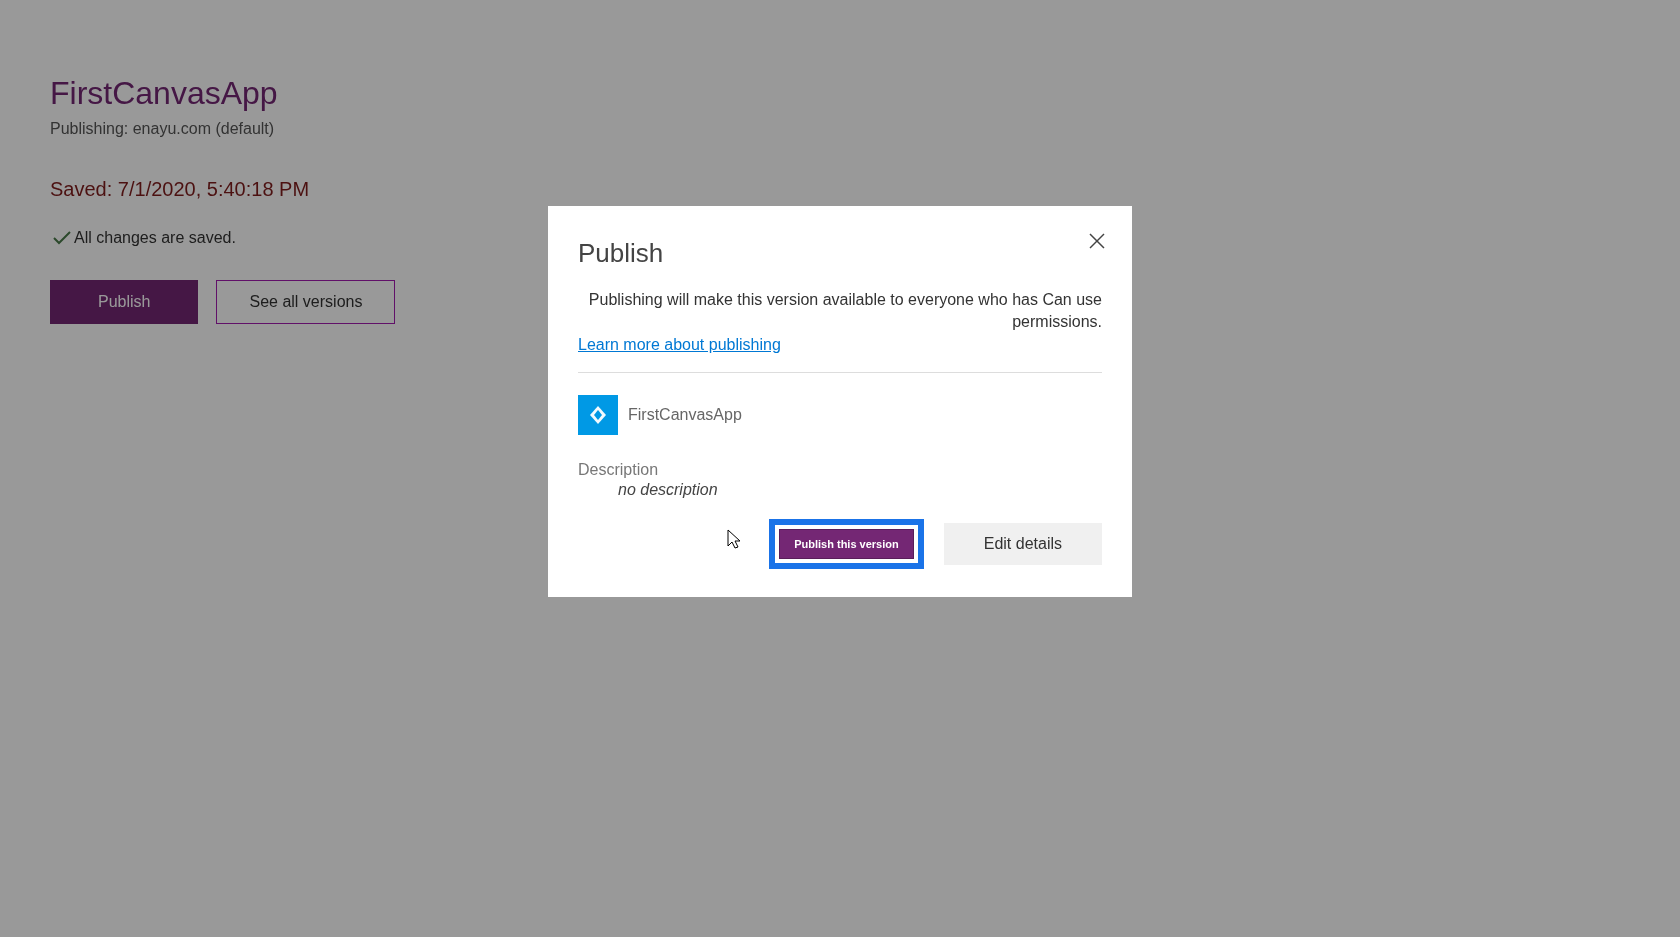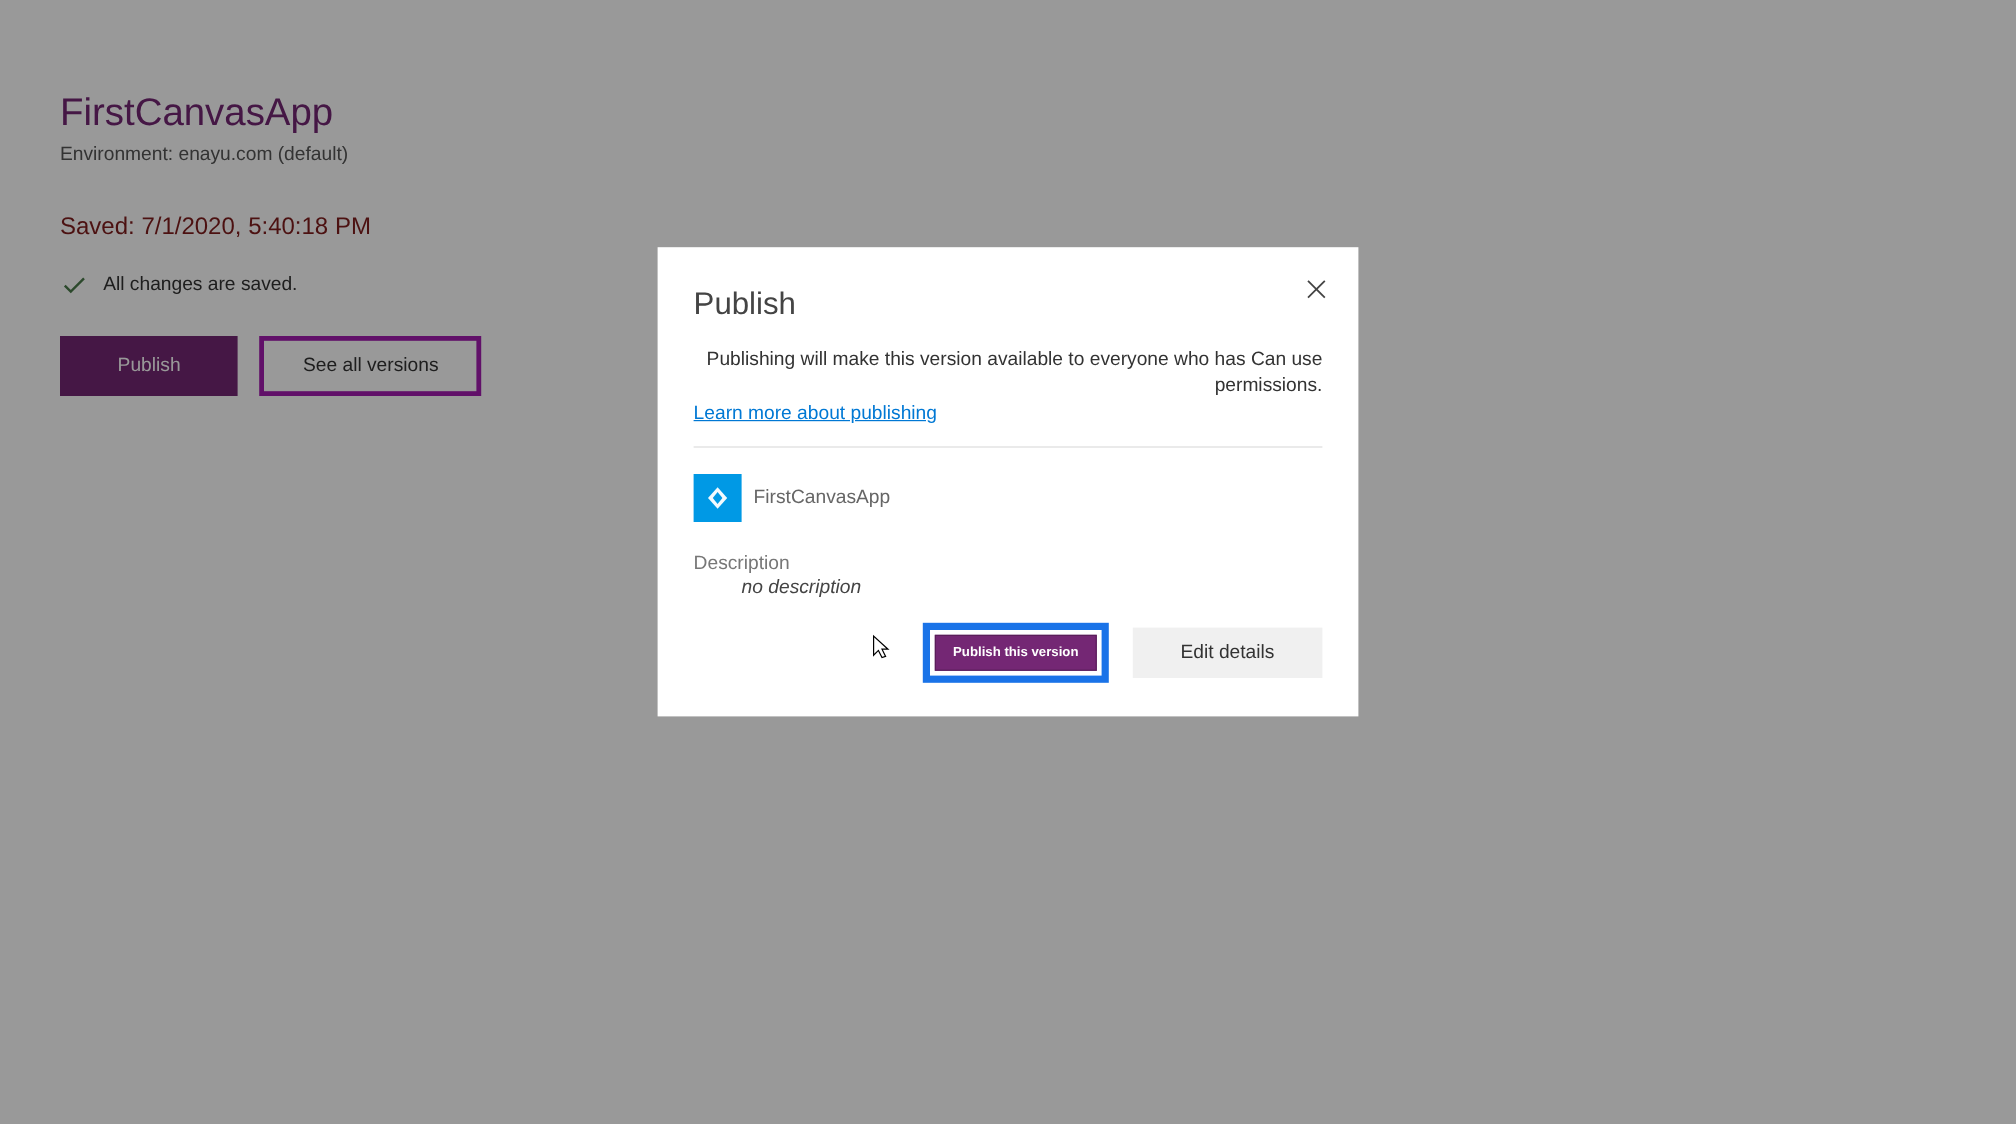--- a/index.html
+++ b/index.html
@@ -42,21 +42,21 @@
     
     .saved-text {
       font-size: 20px;
       color: #7f1d1d;
       margin-bottom: 25px;
     }
     
     .status-row {
       display: flex;
       align-items: center;
-      gap: 12px;
+      gap: 0;
       margin-bottom: 30px;
     }
     
     .check-icon {
       width: 24px;
       height: 24px;
       display: flex;
       align-items: center;
       justify-content: center;
     }
@@ -77,21 +77,21 @@
       border: none;
       padding: 12px 48px;
       font-size: 16px;
       cursor: pointer;
       font-family: inherit;
     }
     
     .btn-secondary {
       background: #ffffff;
       color: #333;
-      border: 4px solid #a21caf;
+      border: 1px solid #a21caf;
       padding: 12px 32px;
       font-size: 16px;
       cursor: pointer;
       font-family: inherit;
     }
     
     .overlay {
       position: absolute;
       top: 0;
       left: 0;
@@ -233,21 +233,21 @@
       height: 24px;
       z-index: 10;
       pointer-events: none;
     }
   </style>
 </head>
 <body>
 
 <div class="background-page">
   <h1 class="app-title">FirstCanvasApp</h1>
-  <div class="environment-text">Environment: enayu.com (default)</div>
+  <div class="environment-text">Publishing: enayu.com (default)</div>
   <div class="saved-text">Saved: 7/1/2020, 5:40:18 PM</div>
 
   <div class="status-row">
     <span class="check-icon">
       <svg width="26" height="26" viewBox="0 0 24 24" fill="none" stroke="#4a7a4a" stroke-width="2">
         <polyline points="4 12 9 17 20 6"></polyline>
       </svg>
     </span>
     <span class="status-text">All changes are saved.</span>
   </div>

